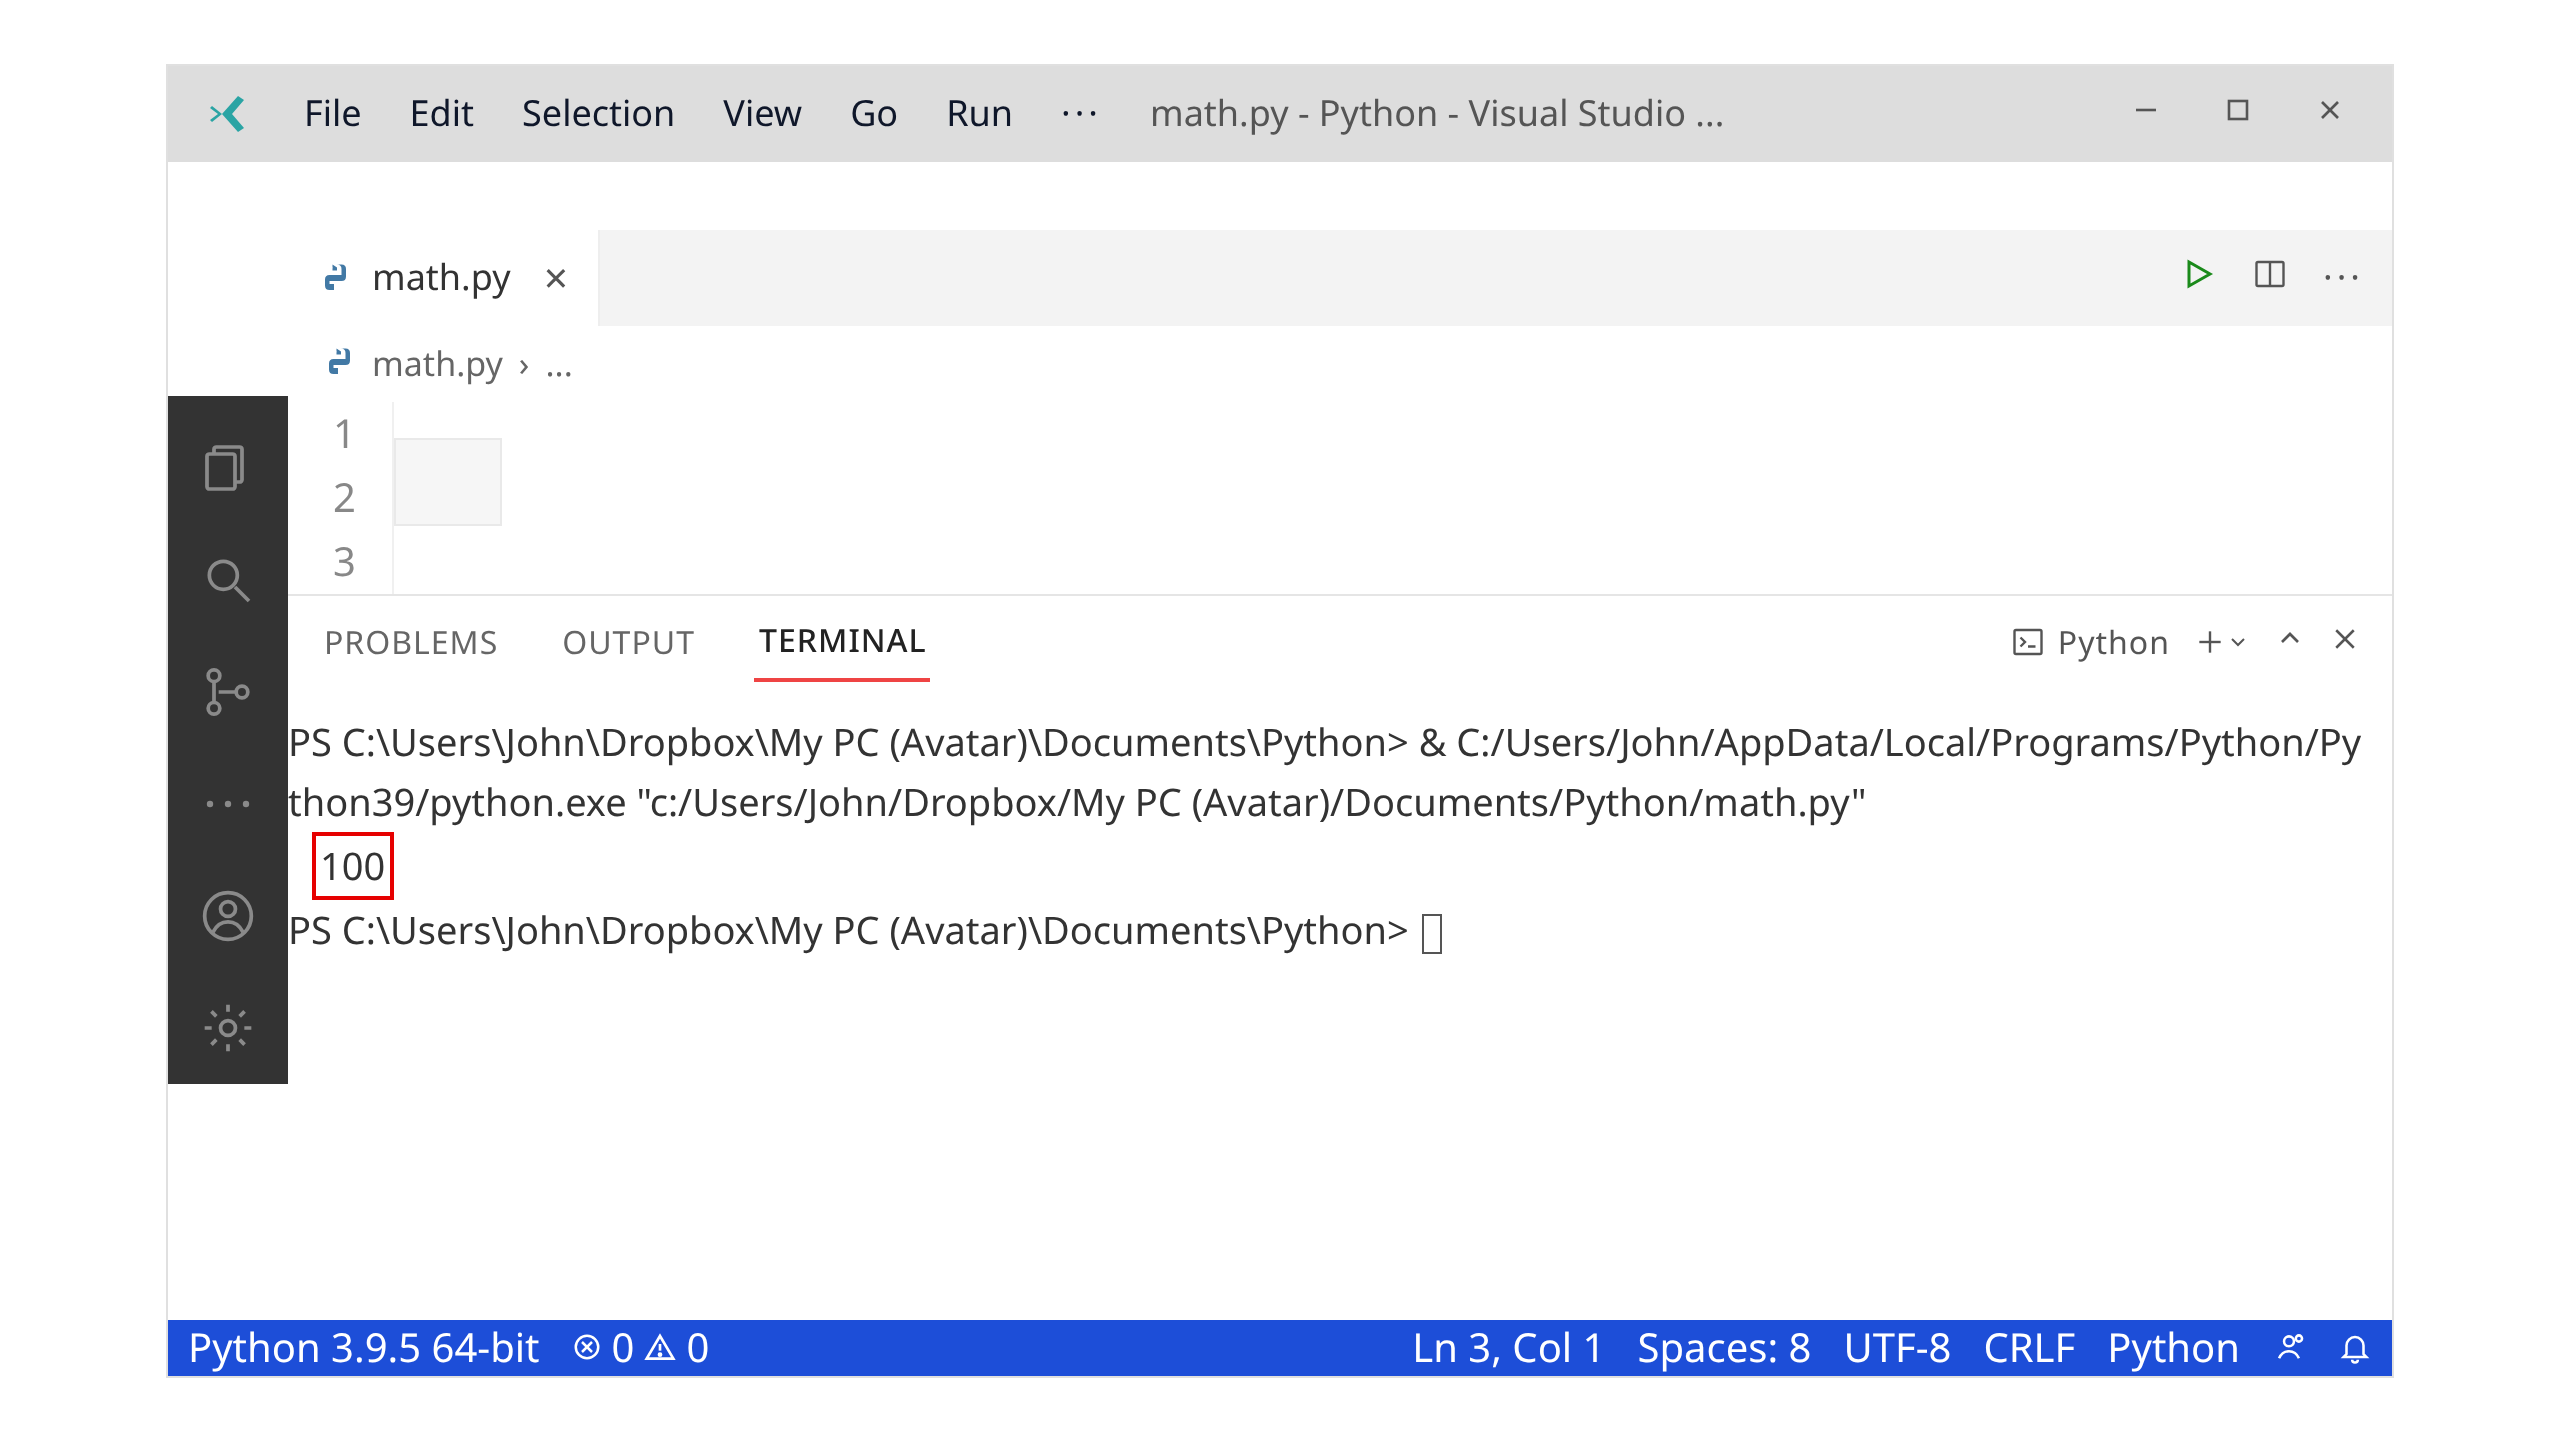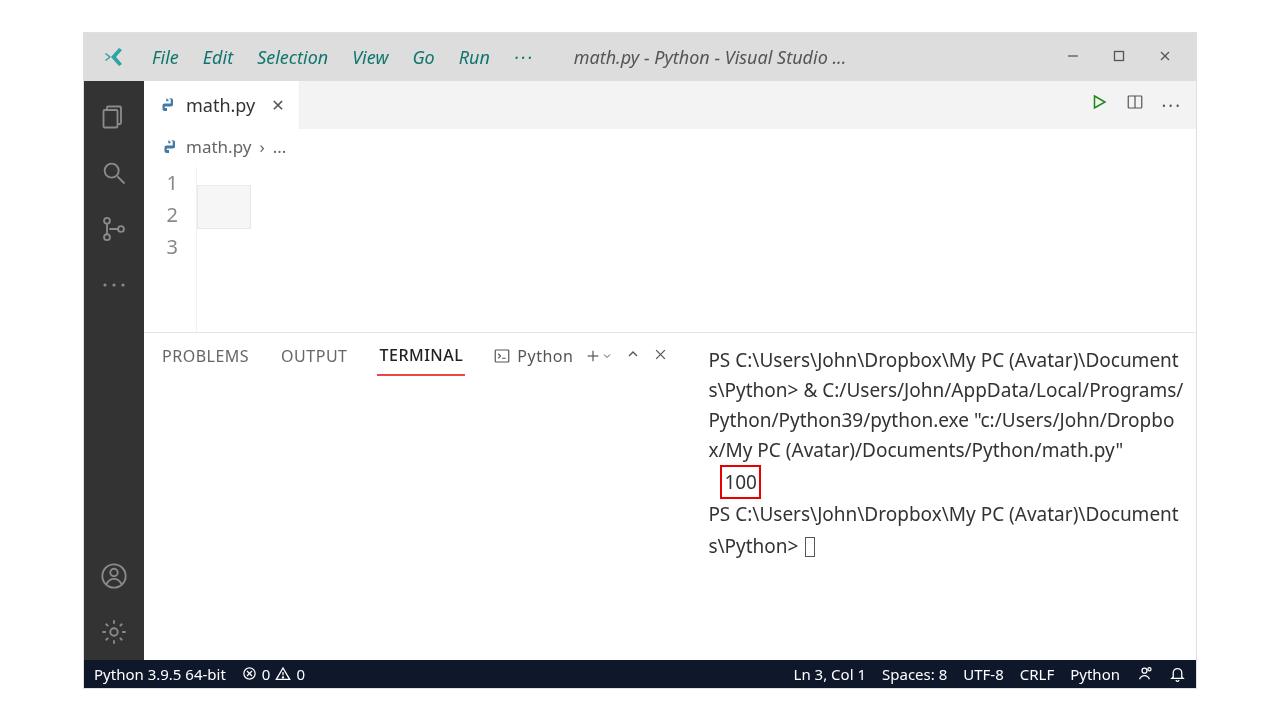--- a/index.html
+++ b/index.html
@@ -1,23 +1,23 @@
 <!DOCTYPE html>
 <html><head>
 <meta charset="utf-8">
 <style>
 * { margin: 0; padding: 0; box-sizing: border-box; font-family: "Segoe UI", system-ui, sans-serif; }
 body { background: #fff; display: flex; justify-content: center; align-items: center; height: 720px; width: 1280px; }
 .app-wrap { width: 1112px; height: 655px; display: flex; flex-direction: column; box-shadow: 0 0 0 1px #e0e0e0; }
 .titlebar { height: 48px; background: #dddddd; display: flex; align-items: center; padding: 0 8px; color: #555; font-size: 18px; }
 .titlebar .logo { display: flex; align-items: center; margin: 0 14px 0 10px; }
-.titlebar .menuitem { margin: 0 12px; cursor: pointer; color: #0f766e; font-style: italic; }
-.titlebar .title { flex: 1; margin-left: 28px; white-space: nowrap; overflow: hidden; text-overflow: ellipsis; font-style: italic; }
+.titlebar .menuitem { margin: 0 12px; cursor: pointer; color: #0f172a; }
+.titlebar .title { flex: 1; margin-left: 12px; white-space: nowrap; overflow: hidden; text-overflow: ellipsis; }
 .titlebar .winctrl { width: 46px; text-align: center; font-size: 15px; cursor: pointer; color: #555; }
-.body { flex: 1; display: flex; min-height: 0; }
+.body { flex: 1; display: flex; min-height: 0; align-items: center; }
 .activitybar { width: 60px; background: #333333; display: flex; flex-direction: column; align-items: center; padding-top: 8px; }
 .activitybar .spacer { flex: 1; }
 .activitybar .ab-icon { width: 60px; height: 56px; display: flex; align-items: center; justify-content: center; cursor: pointer; }
 .activitybar svg { stroke: #8a8a8a; fill: none; stroke-width: 1.6; }
 .editor-area { flex: 1; display: flex; flex-direction: column; min-width: 0; }
 .tabrow { height: 48px; background: #f3f3f3; display: flex; align-items: center; }
 .tab { height: 48px; background: #ffffff; display: flex; align-items: center; padding: 0 14px; gap: 10px; border-right: 1px solid #eee; }
 .tab .pyicon, .breadcrumb .pyicon { width: 18px; height: 18px; display: inline-flex; }
 .tab .close { color: #555; cursor: pointer; font-size: 16px; margin-left: 6px; }
 .tabrow .actions { margin-left: auto; display: flex; align-items: center; gap: 18px; padding-right: 14px; }
@@ -25,29 +25,29 @@
 .editor { flex: 1; display: flex; font-family: Consolas, "Courier New", monospace; font-size: 20px; line-height: 32px; padding-top: 2px; min-height: 0; overflow: hidden; position: relative; }
 .gutter { width: 52px; text-align: right; color: #888; padding-right: 18px; }
 .code { flex: 1; color: #333; white-space: pre; }
 .tok-var { color: #001080; }
 .tok-op { color: #333; }
 .tok-func { color: #795e26; }
 .tok-num { color: #098658; }
 .tok-punct { color: #333; }
 .minimap { width: 55px; border-left: 1px solid #f0f0f0; position: relative; }
 .minimap .mm-viewport { position: absolute; top: 18px; left: 0; right: 0; height: 44px; background: rgba(100,100,100,0.06); border: 1px solid rgba(0,0,0,0.05);}
-.panel { border-top: 1px solid #e5e5e5; display: flex; flex-direction: row; height: 328px; }
+.panel { border-top: 1px solid #e5e5e5; display: flex; flex-direction: column; height: 328px; }
 .panel-tabs { height: 46px; display: flex; align-items: center; padding: 0 16px; gap: 28px; color: #666; font-size: 16px; letter-spacing: 0.5px; }
 .panel-tabs .ptab { cursor: pointer; padding: 8px 2px; }
 .panel-tabs .ptab.active { color: #222; border-bottom: 2px solid #ef4444; font-weight: 500; }
 .panel-tabs .right { margin-left: auto; display: flex; align-items: center; gap: 12px; color: #555; }
-.terminal { flex: 1; padding: 12px 12px 4px 24px; font-family: Consolas, "Courier New", monospace; font-size: 19px; line-height: 30px; color: #333; white-space: pre-wrap; word-break: break-all; overflow: hidden; }
+.terminal { flex: 1; padding: 12px 12px 4px 0; font-family: Consolas, "Courier New", monospace; font-size: 19px; line-height: 30px; color: #333; white-space: pre-wrap; word-break: break-all; overflow: hidden; }
 .terminal .output-highlight { border: 2px solid #e60000; padding: 0 2px; display: inline-block; margin-left: 12px; }
 .terminal .cursor-box { display: inline-block; width: 10px; height: 20px; border: 1px solid #555; vertical-align: middle; margin-left: 2px;}
-.statusbar { height: 28px; background: #0f172a; color: #fff; display: flex; align-items: center; font-size: 15px; padding: 0 10px; gap: 16px; }
+.statusbar { height: 28px; background: #1d4ed8; color: #fff; display: flex; align-items: center; font-size: 20px; padding: 0 10px; gap: 16px; }
 .statusbar .sb-item { display: flex; align-items: center; gap: 5px; cursor: pointer; }
 .statusbar .sb-spacer { flex: 1; }
 .dots { letter-spacing: 2px; }
 </style>
 </head>
 <body>
 
 <div class="app-wrap">
 
   <div class="titlebar">

